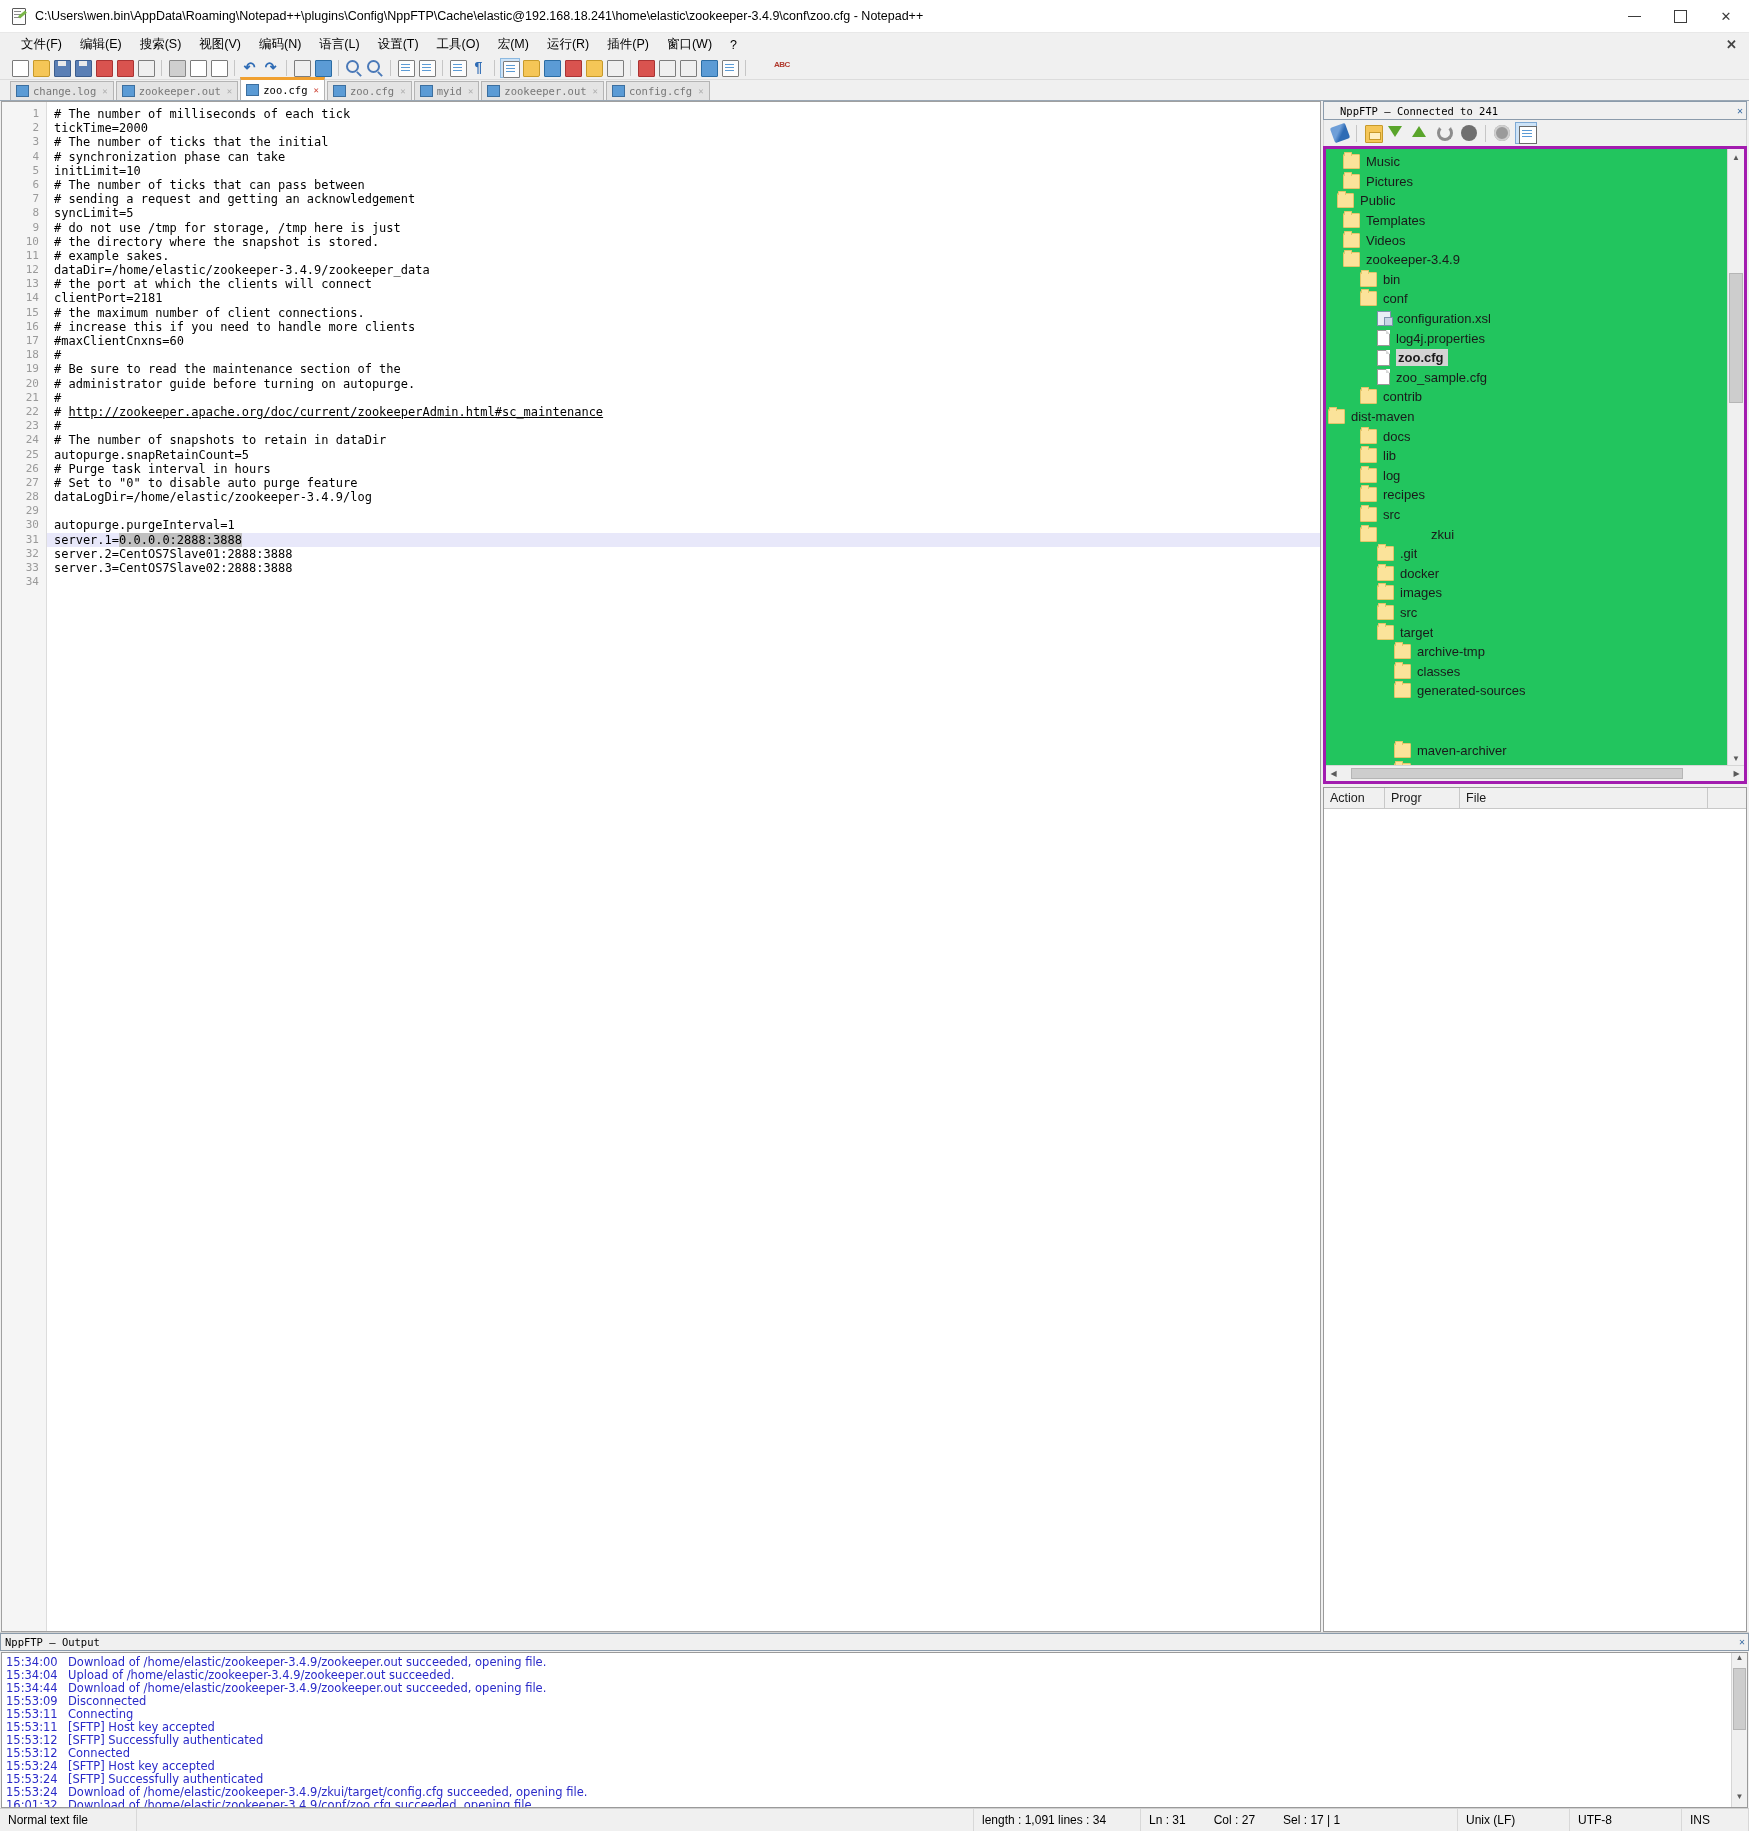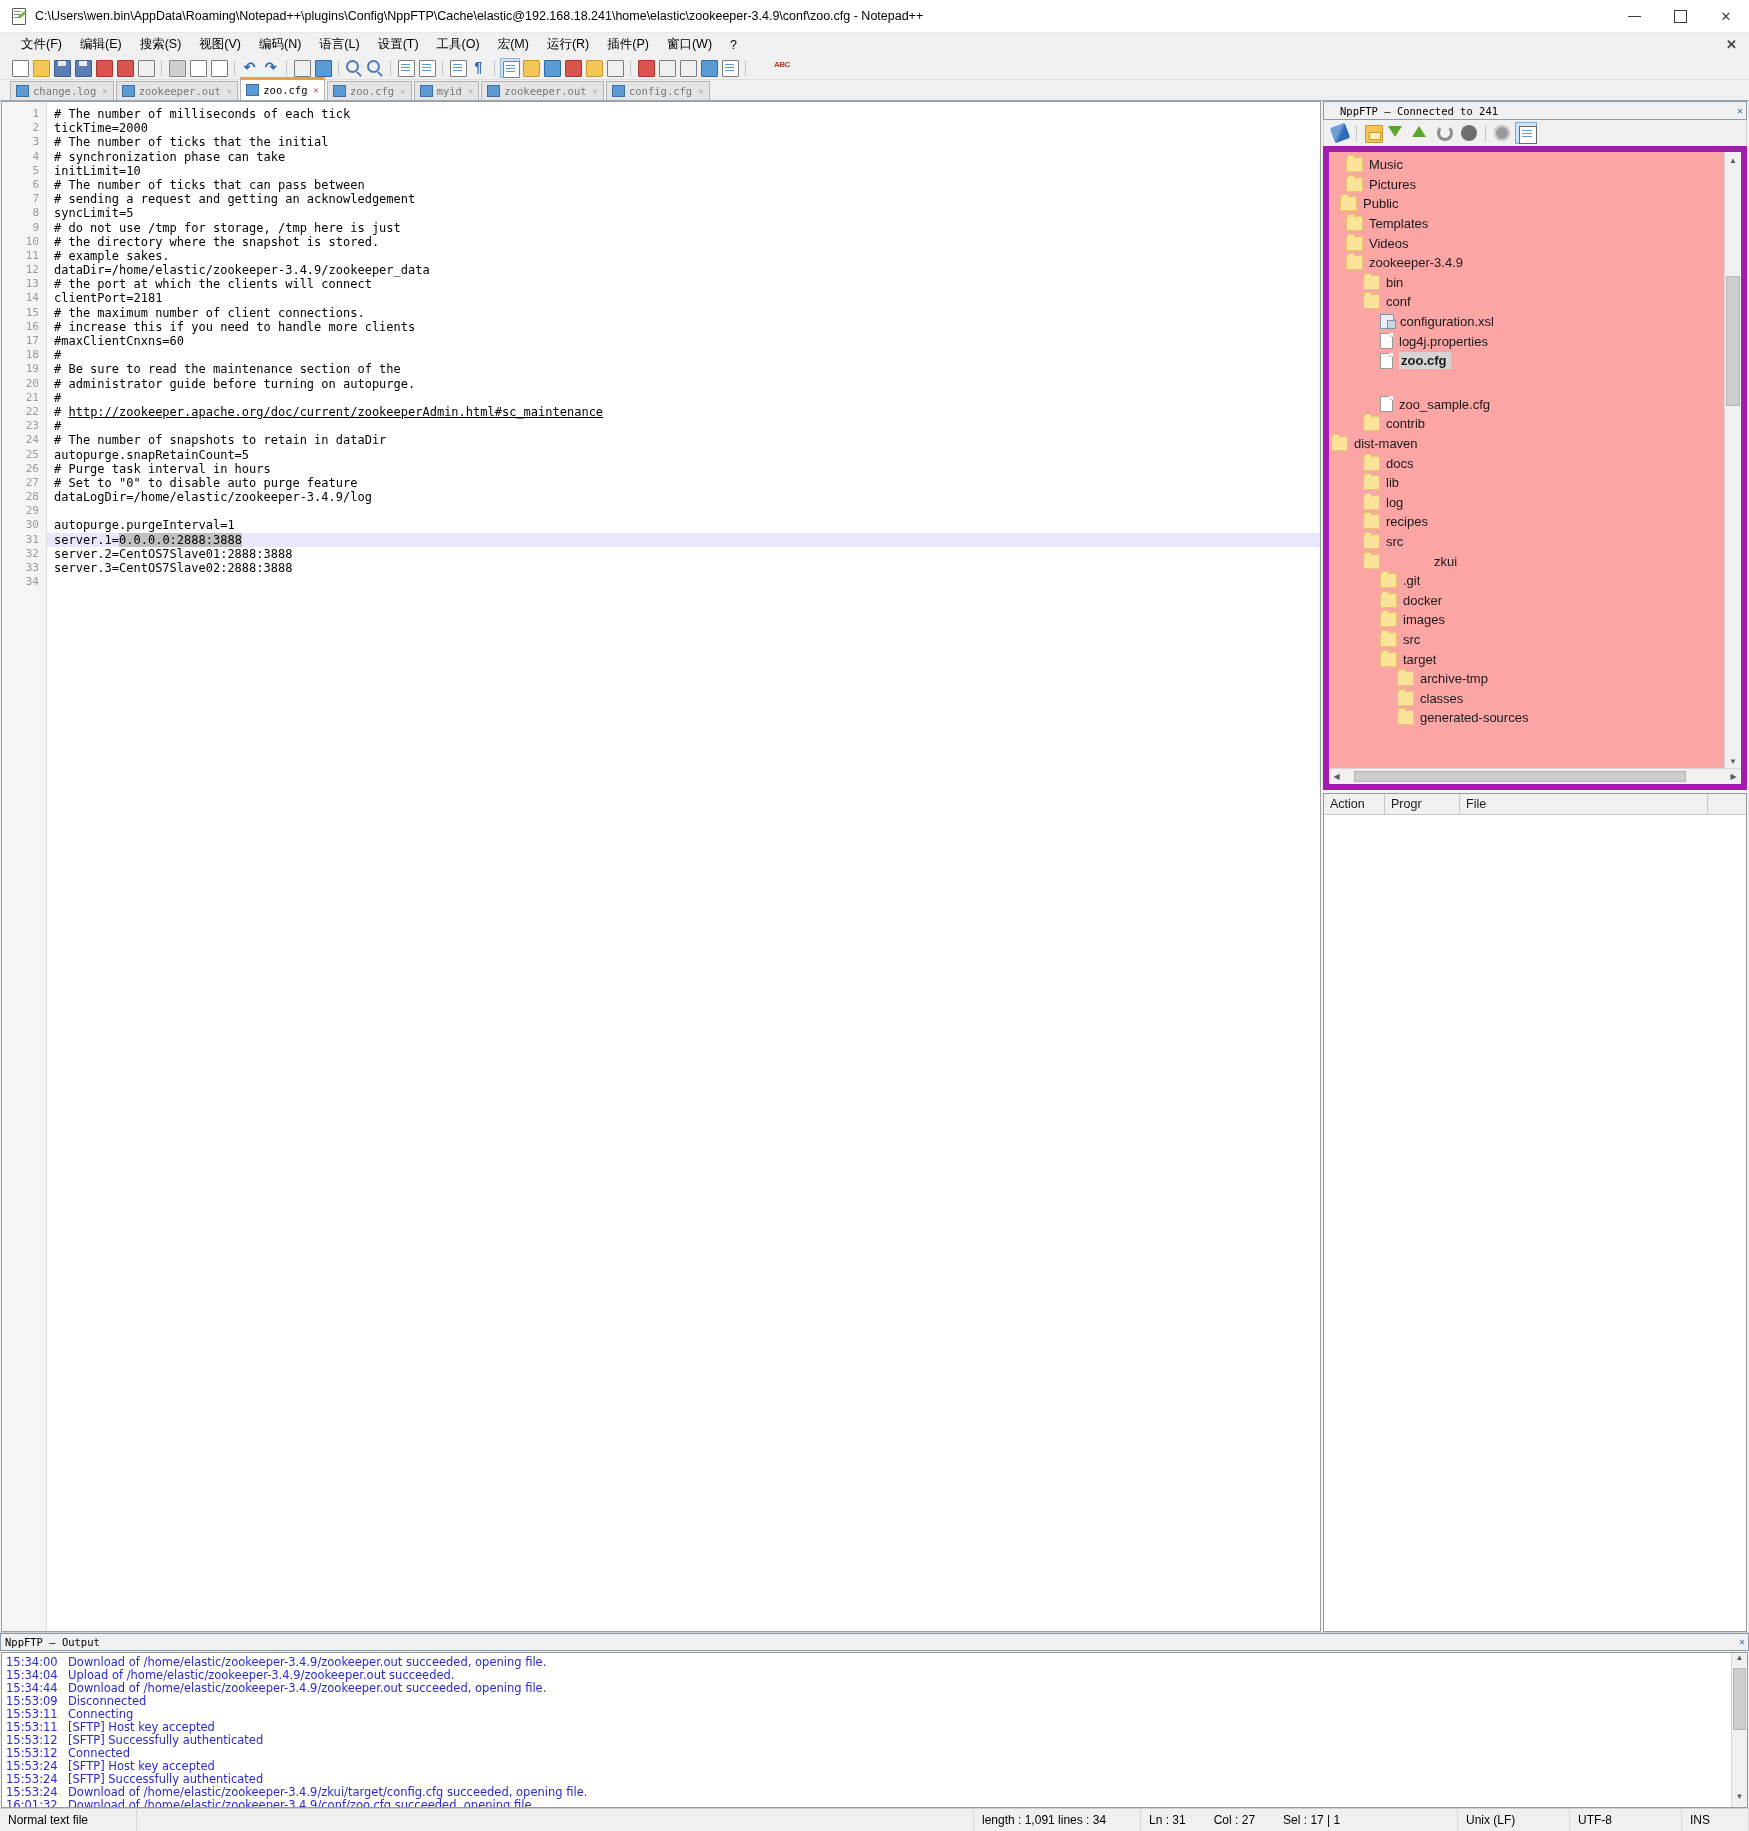--- a/index.html
+++ b/index.html
@@ -82,21 +82,21 @@
   .fic.openf{background:#f5c657;border:1px solid #c79a2b;border-radius:1px;}
   .fic.openf:after{content:"";position:absolute;left:3px;top:6px;width:10px;height:6px;background:#fff0c2;border:1px solid #c79a2b;}
   .fic.dn,.fic.up{width:0;height:0;border-left:7px solid transparent;border-right:7px solid transparent;left:2px;top:4px;}
   .fic.dn{border-top:11px solid #5aa52b;}
   .fic.up{border-bottom:11px solid #5aa52b;}
   .fic.refr{border:3px solid #8d8d8d;border-radius:50%;border-top-color:transparent;width:10px;height:10px;}
   .fic.abort{background:#6f6f6f;border-radius:50%;}
   .fic.gear{background:#9a9a9a;border-radius:50%;box-shadow:0 0 0 2px #cfcfcf inset;}
   .fic.msg{background:#fff;border:1px solid #6a6a6a;}
   .fic.msg:after{content:"";position:absolute;left:2px;top:3px;width:10px;height:1px;background:#5b9bd5;box-shadow:0 3px 0 #5b9bd5,0 6px 0 #5b9bd5;}
-  .tree{flex:0 0 auto;height:632px;background:#fca5a5;border:6px solid #a21caf;position:relative;overflow:hidden;}
+  .tree{flex:0 0 auto;height:632px;background:#22c55e;border:3px solid #a21caf;position:relative;overflow:hidden;}
   .tree-inner{position:absolute;left:0;top:0;right:16px;bottom:15px;overflow:hidden;padding-top:3px;}
   .trow{height:19.6px;display:flex;align-items:center;font-size:13px;color:#1a1a1a;white-space:nowrap;padding-left:2px;}
   .trow .tname{overflow:hidden;text-overflow:ellipsis;}
   .trow.sel .tname{background:#d4d4d4;padding:1px 4px 1px 2px;font-weight:bold;}
   .fi{width:15px;height:13px;margin-right:6px;flex:0 0 auto;position:relative;}
   .fi.folder{background:#fbe39a;border:1px solid #e3c56a;border-radius:1px;}
   .fi.folder:before{content:"";position:absolute;left:0;top:-3px;width:6px;height:3px;background:#fbe39a;border:1px solid #e3c56a;border-bottom:none;border-radius:1px 1px 0 0;}
   .fi.file{width:11px;height:14px;background:#fff;border:1px solid #9a9a9a;}
   .fi.file:after{content:"";position:absolute;right:-1px;top:-1px;border-left:4px solid #d8d8d8;border-top:4px solid #fff;}
   .fi.xsl{width:12px;height:13px;background:#e9eef5;border:1px solid #7e93ad;}
@@ -477,21 +477,21 @@
               <span class="tname">configuration.xsl</span>
             </div>
             <div class="trow" style="padding-left: 51px;">
               <span class="fi file"></span>
               <span class="tname">log4j.properties</span>
             </div>
             <div class="trow sel" style="padding-left: 51px;">
               <span class="fi file"></span>
               <span class="tname">zoo.cfg</span>
             </div>
-            <div class="trow" style="padding-left: 51px; margin-top: 24px;">
+            <div class="trow" style="padding-left: 51px;">
               <span class="fi file"></span>
               <span class="tname">zoo_sample.cfg</span>
             </div>
             <div class="trow" style="padding-left: 34px;">
               <span class="fi folder"></span>
               <span class="tname">contrib</span>
             </div>
             <div class="trow" style="">
               <span class="fi folder"></span>
               <span class="tname">dist-maven</span>

